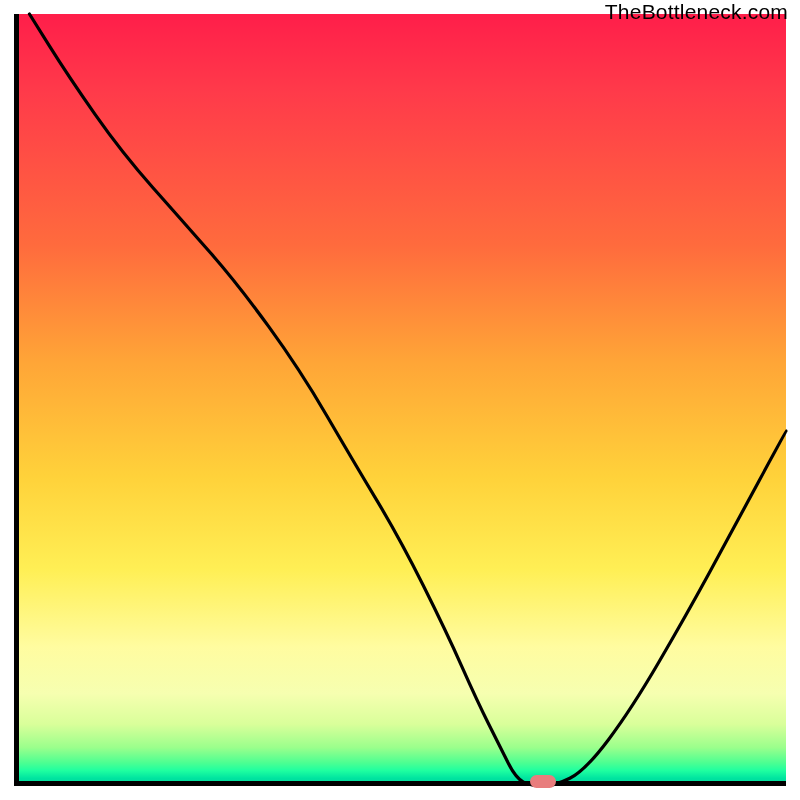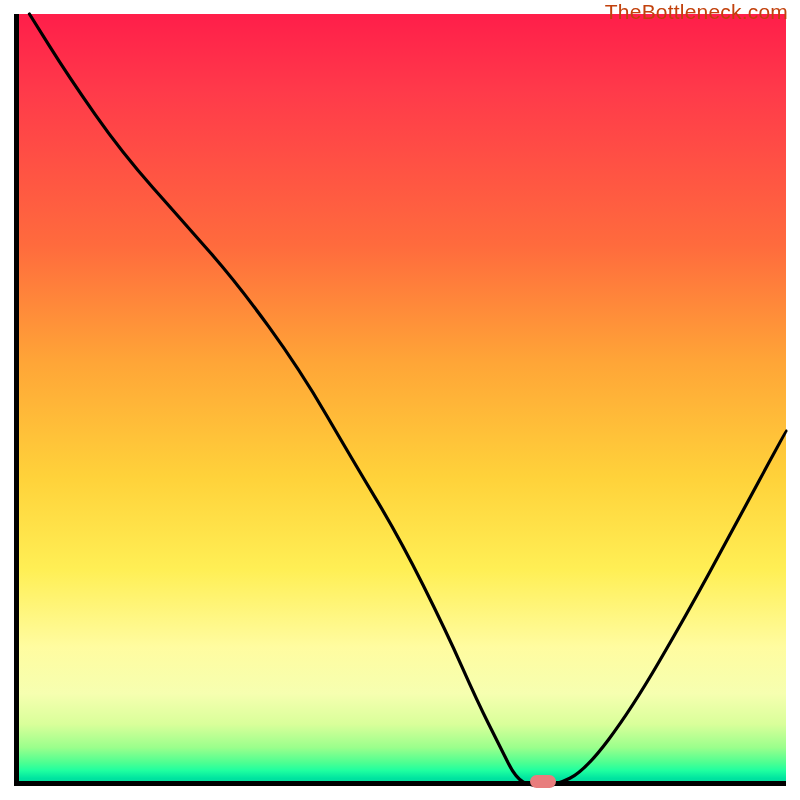--- a/index.html
+++ b/index.html
@@ -55,21 +55,21 @@
   .axis.bottom {
     left: 14px;
     top: 781px; 
     width: 772px;
     height: 5px;
   }
   .watermark {
     position: absolute;
     top: 0px;
     right: 12px;
-    color: #c2410c;
+    color: #000000;
     font-size: 21px;
     font-weight: 500;
     letter-spacing: 0.2px;
   }
   .marker {
     position: absolute;
     width: 26px;
     height: 13px;
     border-radius: 7px;
     background: #e87d7d;

